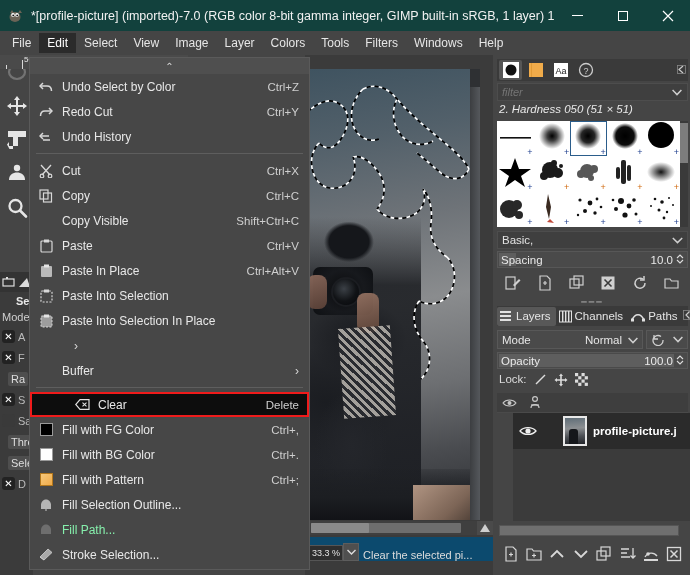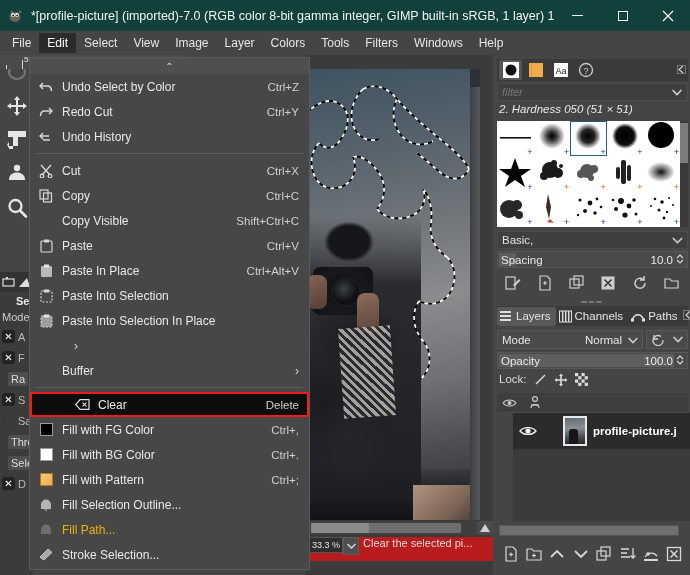--- a/index.html
+++ b/index.html
@@ -176,21 +176,21 @@
   .hscroll-track {
     position: absolute; left: 6px; top: 2px; width: 150px; height: 10px;
     background: #6e6e6e; border-radius: 1px;
   }
   .nav-corner {
     position: absolute; right: 0; top: 0; width: 16px; height: 14px;
     background: #4a4a4a; display: flex; align-items: center; justify-content: center;
   }
   .statusbar {
     position: absolute; left: 305px; top: 537px; width: 188px; height: 24px;
-    background: #b91c1c; display: flex; align-items: flex-start; padding-left: 4px;
+    background: #0c4a6e; display: flex; align-items: flex-end; padding-left: 4px;
   }
   .zoom-entry {
     background: #2e2e2e; color: #e2e2e2; font-size: 9px;
     padding: 2px 2px; border: 1px solid #555; white-space: nowrap;
   }
   .zoom-drop {
     width: 16px; height: 18px; background: #4f4f4f; border: 1px solid #5d5d5d;
     display: flex; align-items: center; justify-content: center; margin-right: 4px;
   }
   .status-text { font-size: 11px; color: #dcdcdc; white-space: nowrap; overflow: hidden; }
@@ -209,21 +209,21 @@
     position: relative; display: flex; align-items: center;
     height: 25px; padding: 0 10px 0 0; color: #e8e8e8; font-size: 12px;
   }
   .mi .mi-ico {
     width: 32px; height: 25px; display: flex; align-items: center; justify-content: center;
     flex: 0 0 auto;
   }
   .mi .mi-lbl { flex: 1 1 auto; white-space: nowrap; }
   .mi .mi-acc { color: #cfcfcf; font-size: 11.5px; white-space: nowrap; margin-left: 12px; }
   .mi .mi-arrow { color: #d6d6d6; font-size: 12px; margin-left: 12px; }
-  .mi.disabled { color: #eab308; }
+  .mi.disabled { color: #86efac; }
   .mi.disabled .mi-acc { color: #8a8a8a; }
   .mi.highlight {
     background: #0d0d0d; outline: 2px solid #ef1b1b; outline-offset: -2px; padding-left: 36px;
   }
   .mi-sep { height: 1px; background: #5e5e5e; margin: 4px 6px; }
   .sw { width: 13px; height: 13px; border: 1px solid #9a9a9a; }
   .sw-fg { background: #000000; }
   .sw-bg { background: #ffffff; }
   .sw-pat { background: linear-gradient(135deg, #f7c87a 0%, #f0ab4a 100%); border-color: #b3771c; }
 

